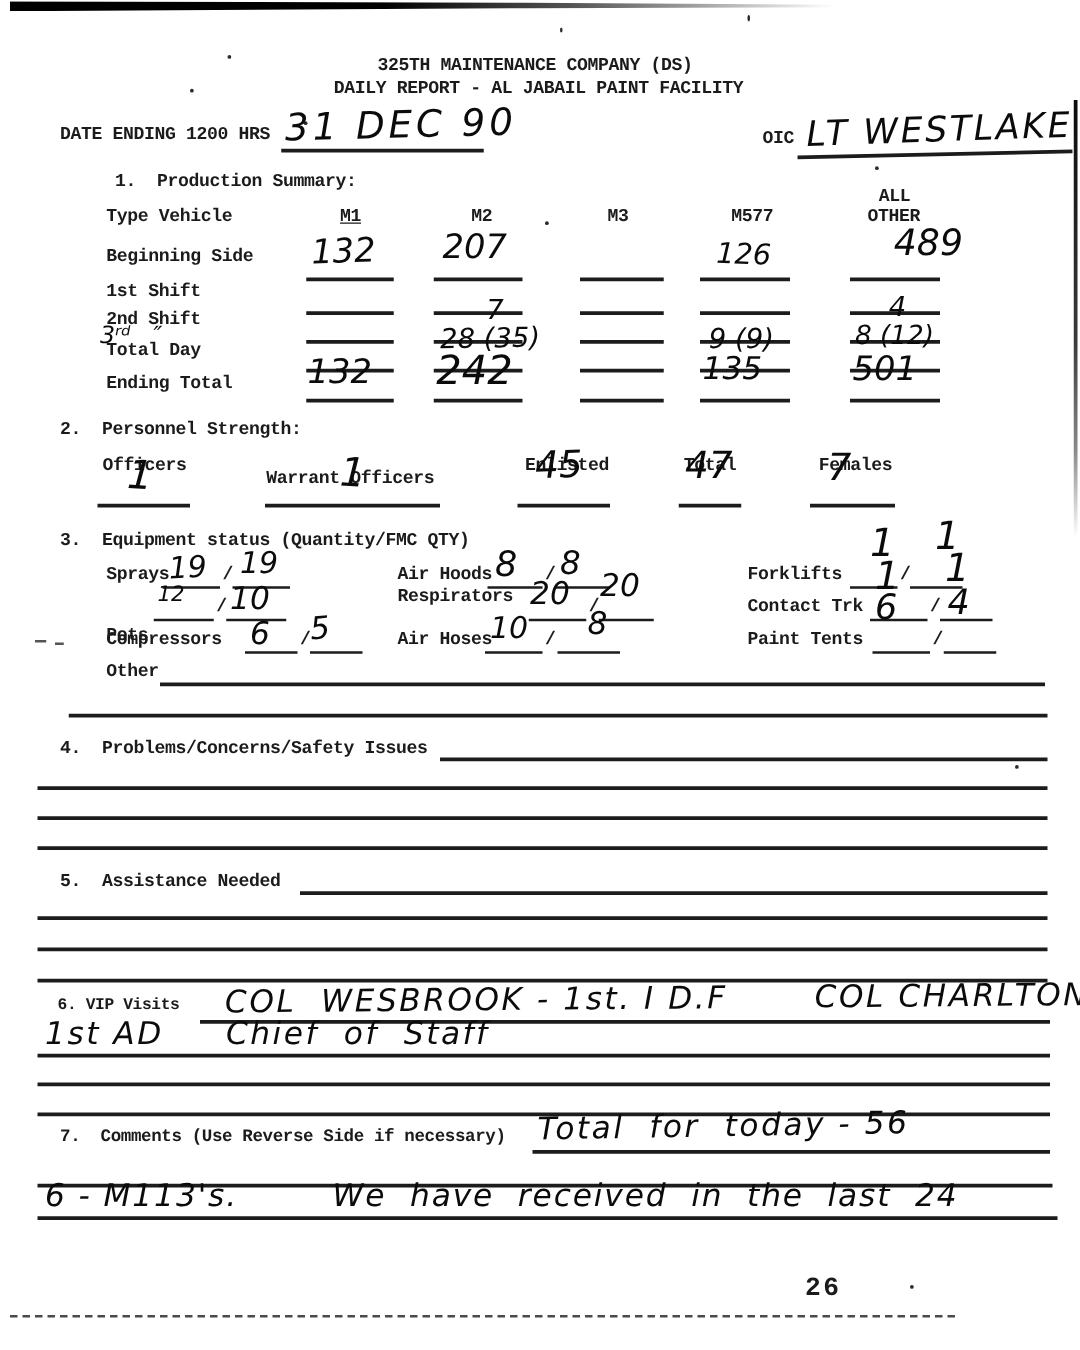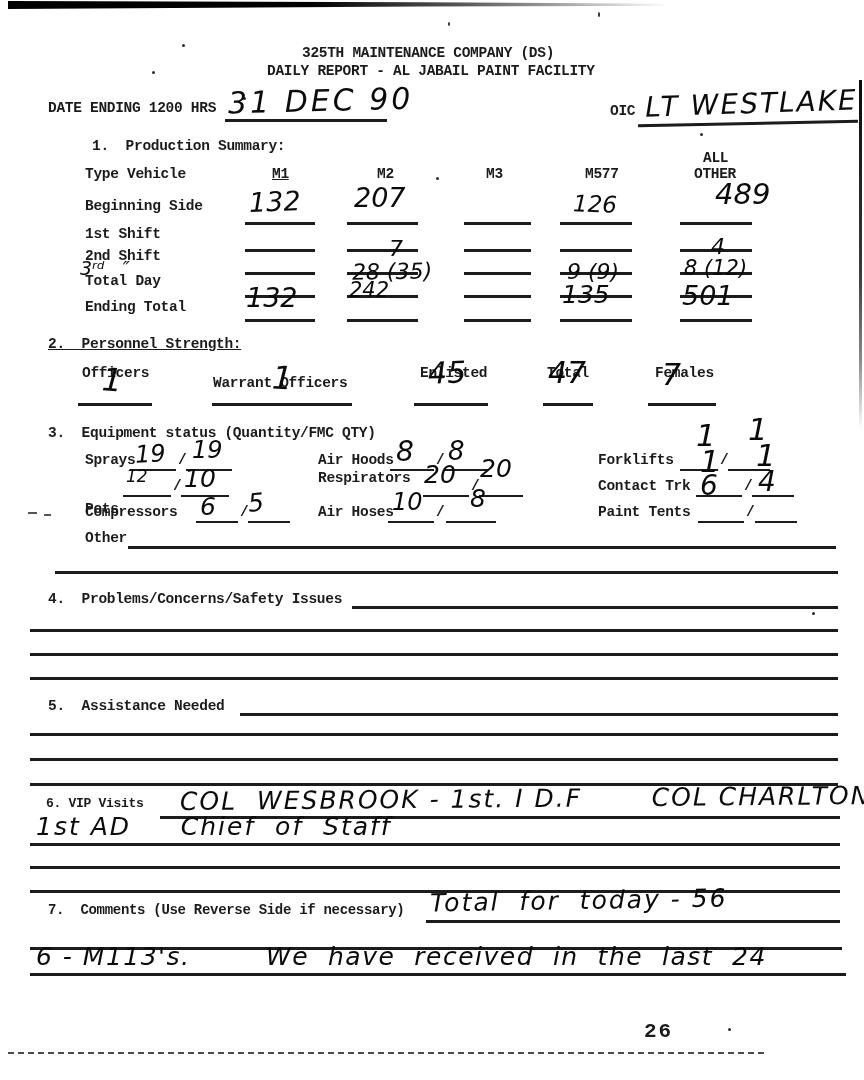--- a/index.html
+++ b/index.html
@@ -95,25 +95,25 @@
   <span class="hw" style="left:249px;top:188px;font-size:27px;transform:rotate(-2deg);">132</span>
   <span class="hw" style="left:354px;top:184px;font-size:27px;">207</span>
   <span class="hw" style="left:573px;top:193px;font-size:23px;transform:rotate(2deg);">126</span>
   <span class="hw" style="left:715px;top:180px;font-size:29px;">489</span>
   <span class="hw" style="left:389px;top:238px;font-size:22px;">7</span>
   <span class="hw" style="left:711px;top:236px;font-size:22px;">4</span>
   <span class="hw" style="left:352px;top:261px;font-size:22px;transform:rotate(-1deg);">28 (35)</span>
   <span class="hw" style="left:567px;top:261px;font-size:22px;">9 (9)</span>
   <span class="hw" style="left:684px;top:258px;font-size:21px;">8 (12)</span>
   <span class="hw" style="left:246px;top:284px;font-size:27px;">132</span>
-  <span class="hw" style="left:349px;top:280px;font-size:21px;">242</span>
+  <span class="hw" style="left:349px;top:280px;font-size:32px;">242</span>
   <span class="hw" style="left:562px;top:282px;font-size:25px;">135</span>
   <span class="hw" style="left:682px;top:282px;font-size:27px;">501</span>
 
-  <div class="typed" style="left:48px;top:337px;text-decoration:underline;">2.  Personnel Strength:</div>
+  <div class="typed" style="left:48px;top:337px;">2.  Personnel Strength:</div>
   <span class="typed" style="left:82px;top:366px;">Officers</span>
   <span class="typed" style="left:213px;top:376px;">Warrant Officers</span>
   <span class="typed" style="left:420px;top:366px;">Enlisted</span>
   <span class="typed" style="left:547px;top:366px;">Total</span>
   <span class="typed" style="left:655px;top:366px;">Females</span>
   <div class="line" style="left:78px;top:403px;width:74px;"></div>
   <div class="line" style="left:212px;top:403px;width:140px;"></div>
   <div class="line" style="left:414px;top:403px;width:74px;"></div>
   <div class="line" style="left:543px;top:403px;width:50px;"></div>
   <div class="line" style="left:648px;top:403px;width:68px;"></div>

